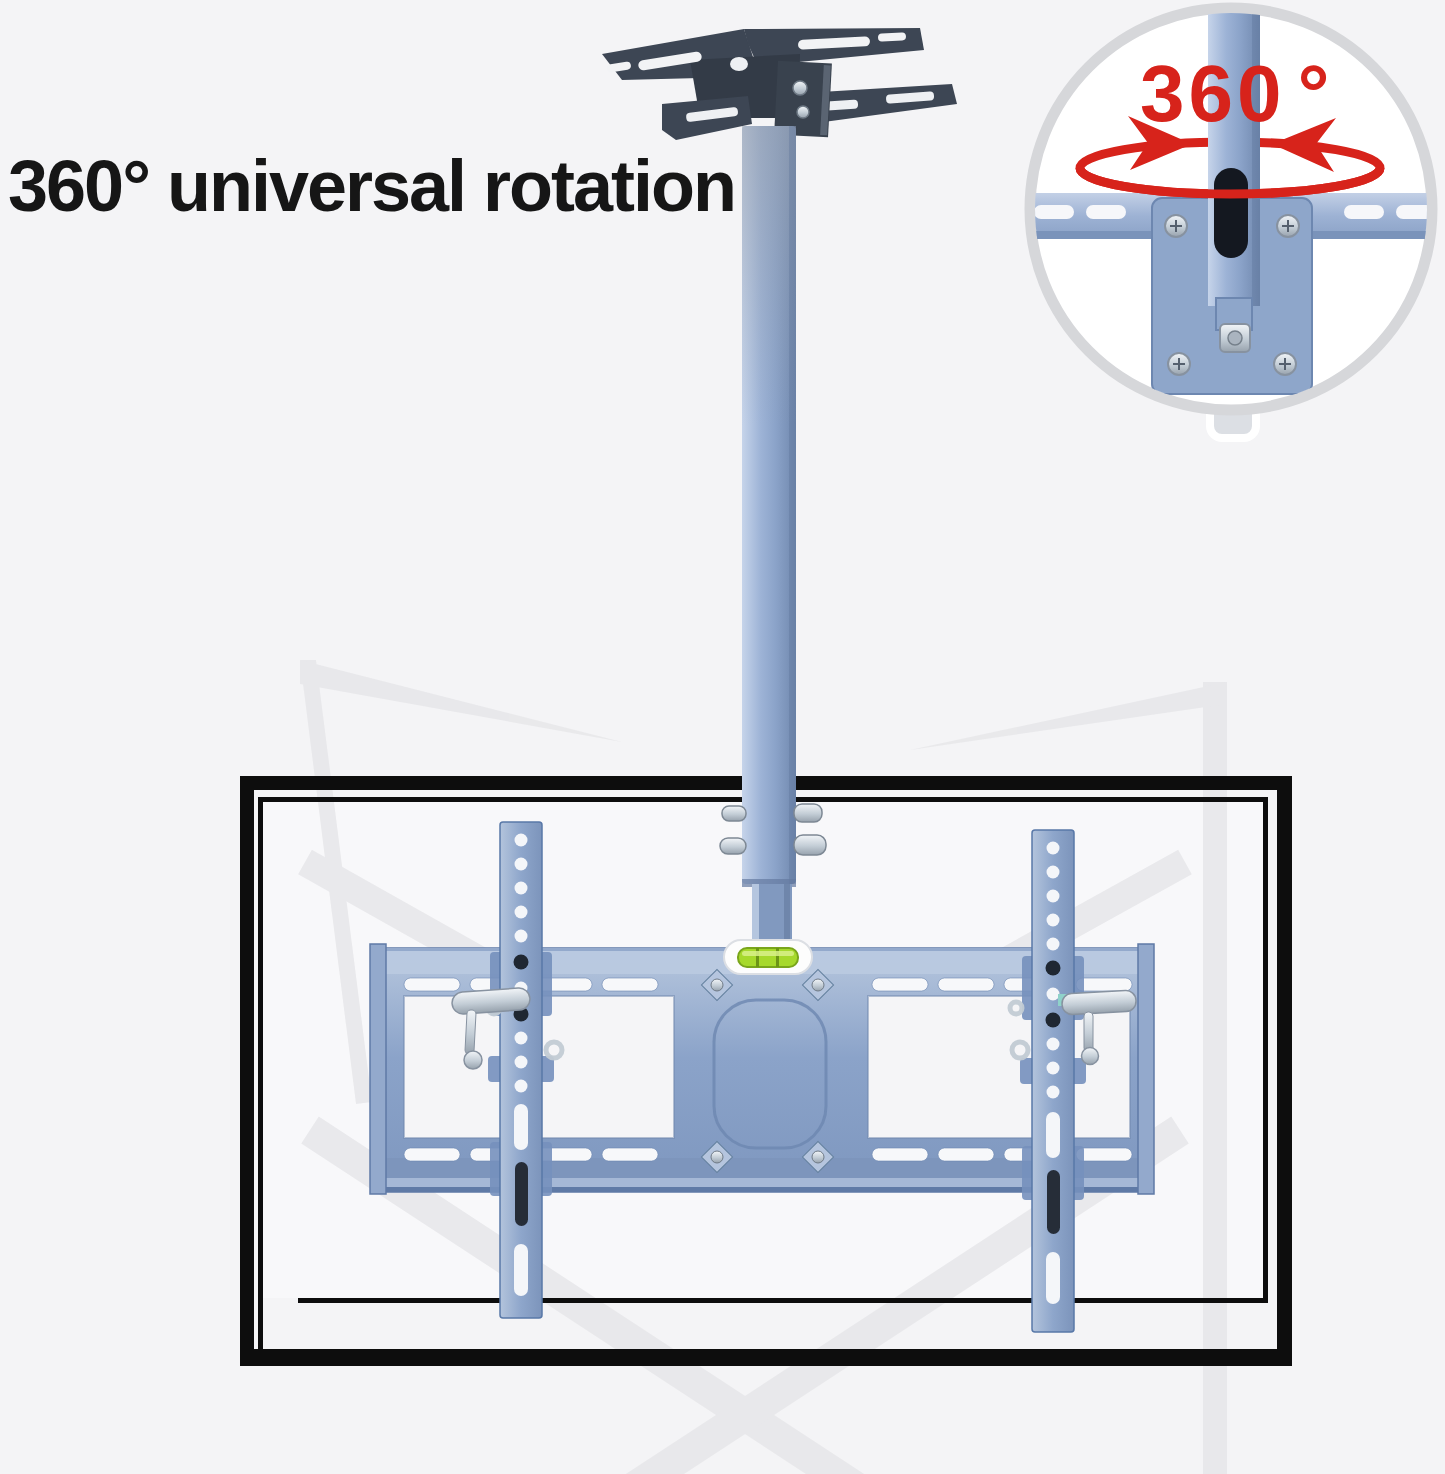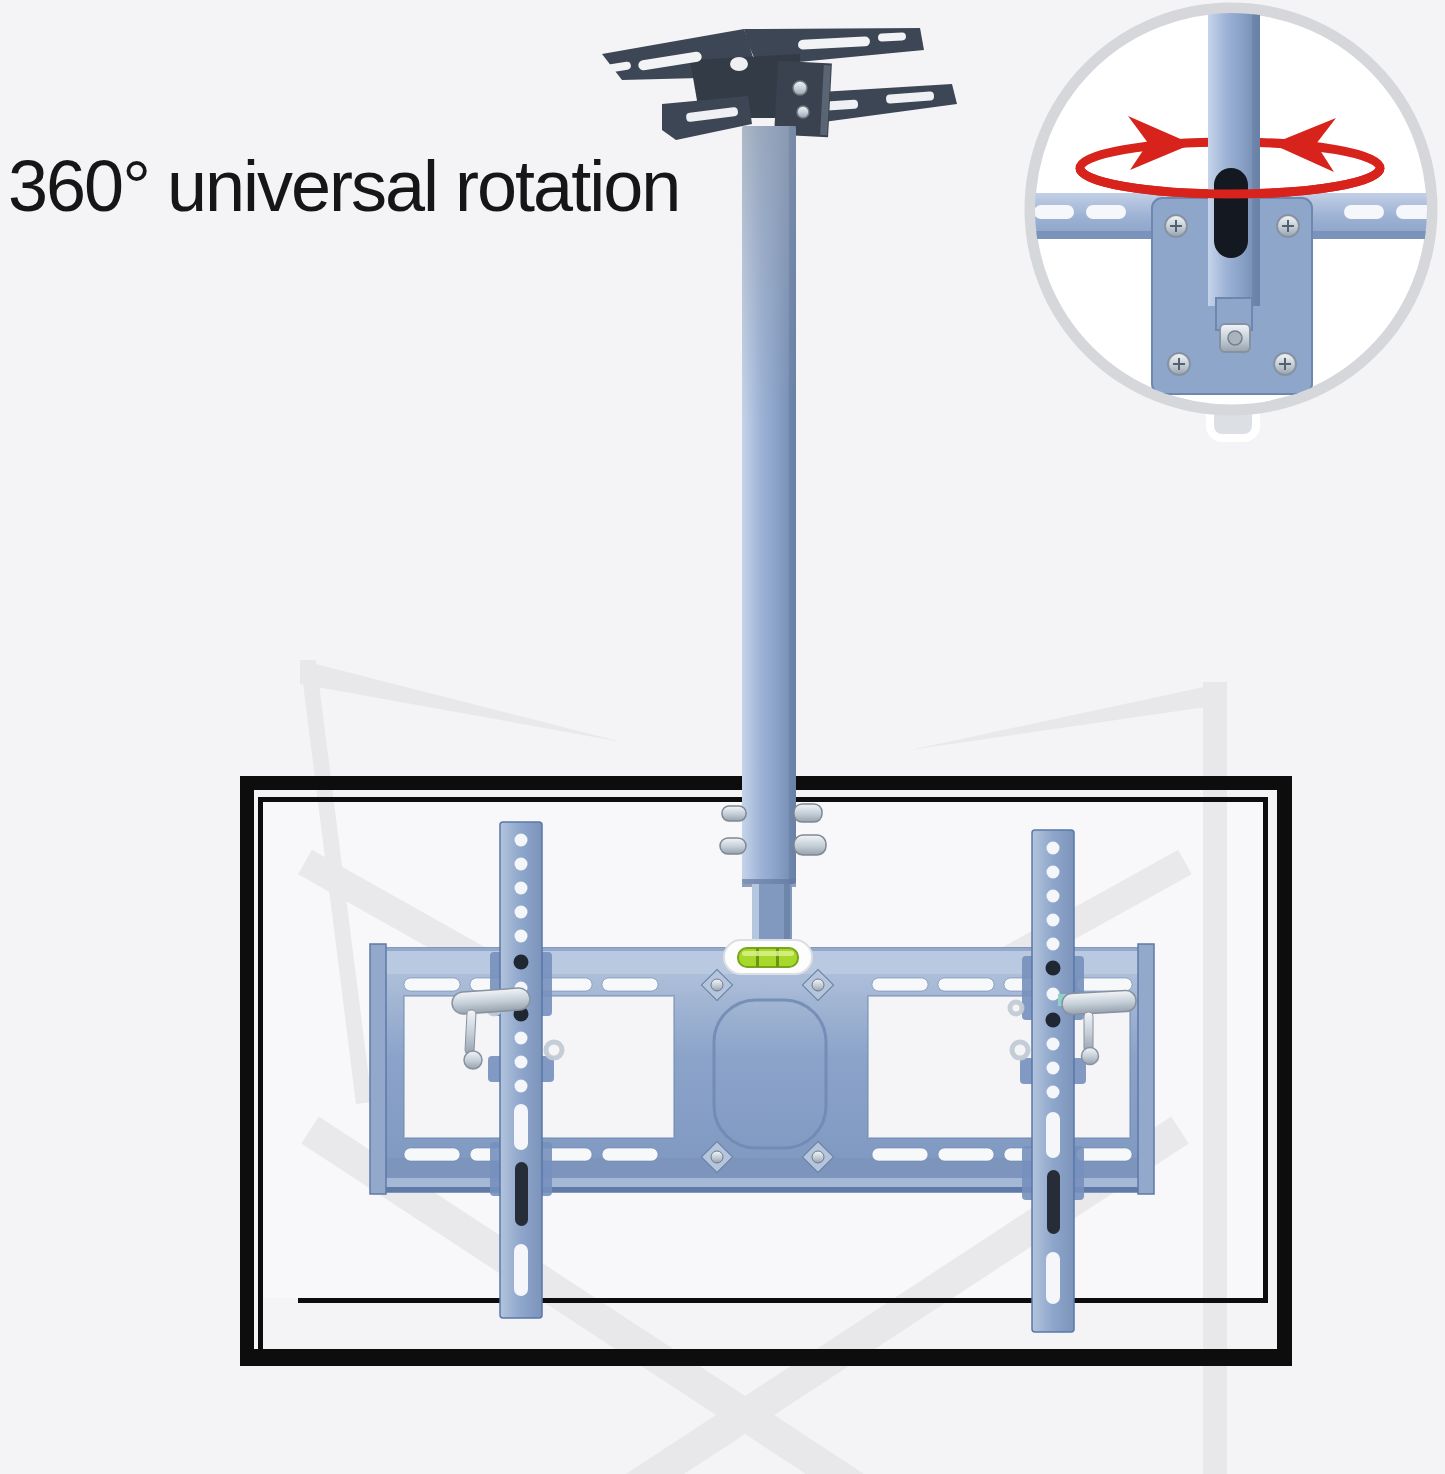--- a/index.html
+++ b/index.html
@@ -8,21 +8,21 @@
     --pole-blue:#9db3d6; --ceiling-mount-dark:#3d4654; --level-green:#a6d92c;
     --chrome:#c3cdd6; --watermark-gray:#e6e6e9; --inset-ring:#d6d7da; --page-bg:#f4f4f6;
   }
   html,body{margin:0;padding:0;}
   body{background:#fff;font-family:"Liberation Sans","DejaVu Sans",sans-serif;}
   #stage{position:relative;width:1445px;height:1474px;background:var(--page-bg);overflow:hidden;}
   #art{position:absolute;left:0;top:0;}
   .headline{
     position:absolute;left:8px;top:150px;width:760px;
     font-size:72px;letter-spacing:-2px;line-height:1;color:var(--headline-text);
-    font-weight:400;white-space:nowrap;
+    font-weight:700;white-space:nowrap;
   }
   .inset{
     position:absolute;left:1024px;top:2px;width:414px;height:414px;
   }
   .inset svg{position:absolute;left:0;top:0;}
   .inset-label{
     position:absolute;left:116px;top:52px;color:var(--accent-red);
     font-size:80px;font-weight:bold;line-height:1;white-space:nowrap;letter-spacing:4px;
   }
   .inset-label .deg{margin-left:12px;}
@@ -306,15 +306,18 @@
           <rect x="190" y="166" width="34" height="90" rx="17" fill="#141820"></rect>
           <rect x="192" y="296" width="36" height="32" fill="#8ea6ca" stroke="#6d87b0" stroke-width="2"></rect>
           <rect x="196" y="322" width="30" height="28" rx="5" fill="url(#gChrome)" stroke="#8792a0" stroke-width="2"></rect>
           <circle cx="211" cy="336" r="7" fill="#aab4bf" stroke="#76808b" stroke-width="1.5"></circle>
         </g>
         <path d="M 56 166 A 150 26 0 0 0 356 166" fill="none" stroke="var(--accent-red)" stroke-width="9"></path>
         <polygon points="168,142 104,114 124,141 106,168" fill="var(--accent-red)"></polygon>
         <polygon points="248,142 312,116 292,142 310,170" fill="var(--accent-red)"></polygon>
       </g>
     </svg>
+    <div class="inset-label">
+      <span>360</span><span class="deg">°</span>
+    </div>
   </div>
 
 </div>
 
 </body></html>

